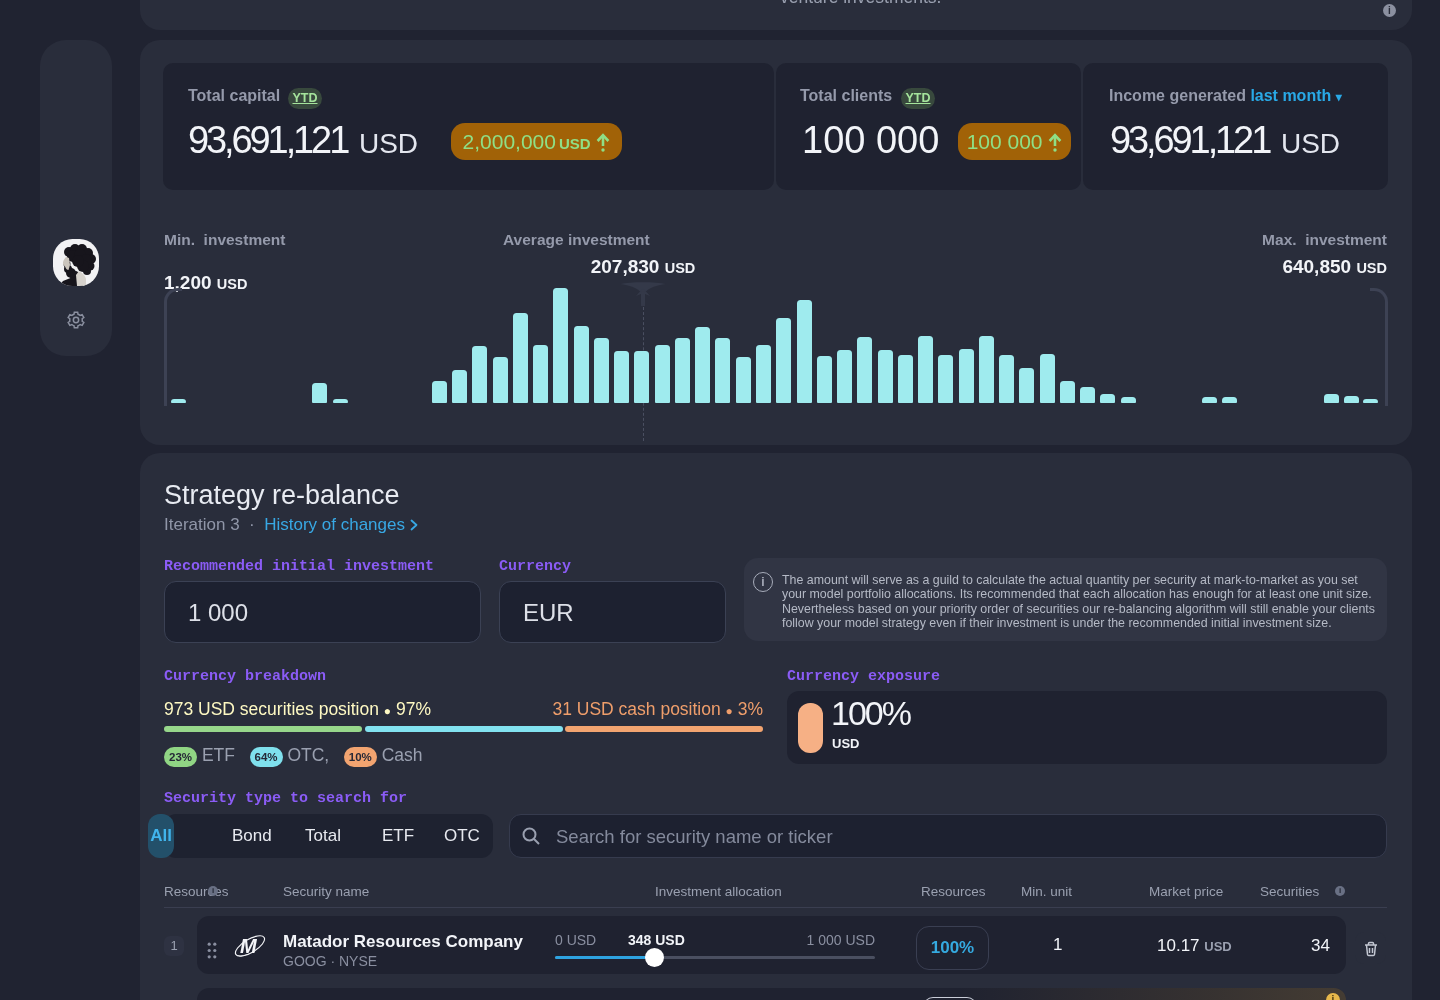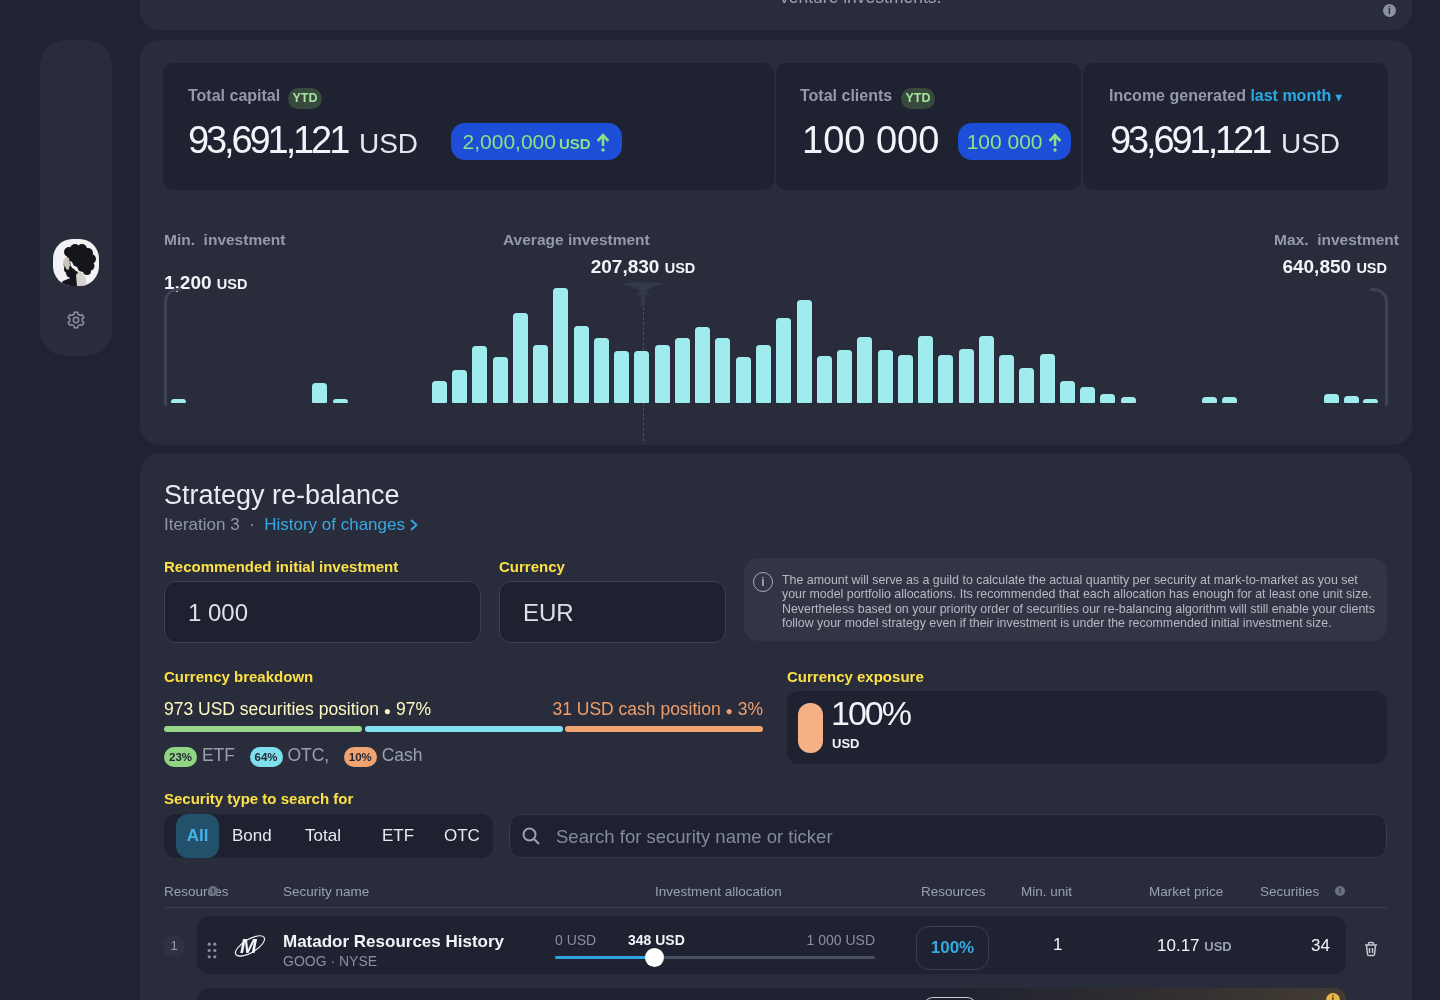--- a/index.html
+++ b/index.html
@@ -6,33 +6,33 @@
 html,body { width:1440px; height:1000px; overflow:hidden; }
 body { position:relative; background:#202331; font-family:"Liberation Sans", sans-serif; color:#eef0f6; }
 .abs { position:absolute; }
 .card { position:absolute; background:#292d3b; border-radius:20px; }
 .gray { color:#9aa0b0; }
 
 #sidebar { left:40px; top:40px; width:72px; height:316px; background:#292d3b; border-radius:26px; position:absolute; }
 
 .tile { position:absolute; background:#1f2230; border-radius:10px; top:23px; height:127px; }
 .tlabel { position:absolute; top:48px; font-size:16px; font-weight:bold; color:#959aab; line-height:1; }
-.ytd { position:absolute; top:48px; height:21px; padding:0 4.5px; border-radius:10.5px; background:#38493d; color:#a5e49c; font-size:12.5px; font-weight:bold; line-height:21px; }
+.ytd { position:absolute; top:48px; height:21px; padding:0 4.5px; border-radius:10.5px; background:#38493d; color:#a5e49c; font-size:12.5px; font-weight:bold; line-height:21px;text-decoration:underline; }
 .bignum { position:absolute; top:81px; font-size:38px; line-height:1; color:#f2f4f8; white-space:nowrap; }
 .tight { letter-spacing:-3.1px; }
 .bignum .usd { font-size:28px; color:#e3e6ee; letter-spacing:0; margin-left:4px; }
-.chgpill { position:absolute; top:83px; height:37px; background:#1d4ed8; border-radius:14px; color:#8fdf86; font-size:21px; line-height:37px; padding:0 11px; white-space:nowrap; }
+.chgpill { position:absolute; top:83px; height:37px; background:#a16207; border-radius:14px; color:#8fdf86; font-size:21px; line-height:37px; padding:0 11px; white-space:nowrap; }
 .chgpill .u { font-size:15px; font-weight:bold; }
 
 .bar { position:absolute; bottom:0px; width:15px; background:#9febee; border-radius:3.5px 3.5px 1px 1px; }
 .hlabel { position:absolute; font-size:15.5px; font-weight:bold; color:#959aab; }
 .hval { position:absolute; font-size:19px; font-weight:bold; color:#f2f4f8; }
 .hval .u { font-size:14.5px; }
 
-.slabel { position:absolute; font-size:15px; font-weight:bold; color:#fde047; }
+.slabel { position:absolute; font-size:15px; font-weight:bold; color:#8b5cf6;font-family:Liberation Mono, monospace; }
 .input { position:absolute; background:#1d2130; border:1px solid #3b4154; border-radius:12px; }
 .badge-pct { display:inline-block; height:20px; line-height:20px; border-radius:10px; padding:0 5px; font-size:11.5px; font-weight:bold; color:#252836; }
 </style>
 </head>
 <body>
 
 <div id="sidebar"></div>
 <div class="abs" style="left:53px;top:239px;width:46px;height:47px;border-radius:42%;overflow:hidden;background:#f2f2f4">
 <svg width="46" height="47" viewBox="0 0 46 47">
 <g fill="#17151c">
@@ -95,21 +95,21 @@
         <circle cx="7" cy="17" r="1.7" fill="#8fdf86"></circle>
       </svg></div>
 
   <div class="tlabel" style="left:969px">Income generated <span style="color:#29a9e6">last month</span> <span style="color:#29a9e6;font-size:12px">▾</span></div>
   <div class="bignum tight" style="left:970px">93,691,121<span class="usd" style="letter-spacing:0"> USD</span></div>
 
   <div class="hlabel" style="left:24px;top:191px">Min.&nbsp; investment</div>
   <div class="hval" style="left:24px;top:232px">1,200 <span class="u">USD</span></div>
   <div class="hlabel" style="left:363px;top:191px;width:280px;">Average investment</div>
   <div class="hval" style="left:363px;top:216px;width:280px;text-align:center">207,830 <span class="u">USD</span></div>
-  <div class="hlabel" style="right:13px;top:191px;text-align:right">Max.&nbsp; investment</div>
+  <div class="hlabel" style="right:25px;top:191px;text-align:right">Max.&nbsp; investment</div>
   <div class="hval" style="right:25px;top:216px;text-align:right">640,850 <span class="u">USD</span></div>
 
   <svg class="abs" style="left:480px;top:241px" width="46" height="26" viewBox="0 0 46 26">
     <path d="M0 3 C10 0.5 36 0.5 46 3 C36 4.5 30 6.5 26.5 10 L19.5 10 C16 6.5 10 4.5 0 3 Z" fill="#343949"></path>
     <path d="M23 7 L30 15 L25 13 L25 25 L21 25 L21 13 L16 15 Z" fill="#343949"></path>
     <rect x="21" y="10" width="4" height="15" rx="2" fill="#343949"></rect>
   </svg>
   <div class="abs" style="left:503px;top:267px;width:1px;height:134px;border-left:1px dashed #4a4f61"></div>
 
   <div class="abs" style="left:24px;top:248px;width:18px;height:118px;border-left:3px solid #3d4254;border-top:3px solid #3d4254;border-top-left-radius:14px"></div>
@@ -196,21 +196,21 @@
   </div>
 
   <div class="slabel" style="left:647px;top:212px">Currency exposure</div>
   <div class="abs" style="left:647px;top:235px;width:600px;height:73px;background:#1f2230;border-radius:12px"></div>
   <div class="abs" style="left:658px;top:247px;width:25px;height:50px;background:#f6b085;border-radius:12px"></div>
   <div class="abs" style="left:691px;top:240px;font-size:34px;letter-spacing:-2px;line-height:1;color:#f2f4f8">100%</div>
   <div class="abs" style="left:692px;top:281px;font-size:13px;font-weight:bold;line-height:1;color:#f2f4f8">USD</div>
 
   <div class="slabel" style="left:24px;top:334px">Security type to search for</div>
   <div class="abs" style="left:24px;top:358px;width:329px;height:44px;background:#1e2230;border-radius:12px"></div>
-  <div class="abs" style="left:36px;top:358px;width:43px;height:44px;background:#23506a;border-radius:12px;color:#41b4ec;font-size:17px;font-weight:bold;text-align:center;line-height:44px">All</div>
+  <div class="abs" style="left:8px;top:358px;width:26px;height:44px;background:#23506a;border-radius:12px;color:#41b4ec;font-size:17px;font-weight:bold;text-align:center;line-height:44px">All</div>
   <div class="abs" style="left:92px;top:362px;font-size:17px;line-height:36px;color:#e8eaf0">Bond</div>
   <div class="abs" style="left:165px;top:362px;font-size:17px;line-height:36px;color:#e8eaf0">Total</div>
   <div class="abs" style="left:242px;top:362px;font-size:17px;line-height:36px;color:#e8eaf0">ETF</div>
   <div class="abs" style="left:304px;top:362px;font-size:17px;line-height:36px;color:#e8eaf0">OTC</div>
   <div class="abs" style="left:369px;top:358px;width:878px;height:44px;background:#1d2130;border:1px solid #363b4e;border-radius:12px"></div>
   <svg class="abs" style="left:381px;top:370px" width="20" height="20" viewBox="0 0 20 20" fill="none" stroke="#9aa0b0" stroke-width="2">
       <circle cx="8.5" cy="8.5" r="6"></circle>
       <path d="M13 13 L18 18"></path>
     </svg>
   <div class="abs" style="left:416px;top:358px;font-size:18.5px;line-height:45px;color:#848a9c">Search for security name or ticker</div>
@@ -239,21 +239,21 @@
       </g>
 </svg>
 
   <svg class="abs" style="left:91px;top:473px" width="38" height="34" viewBox="0 0 38 34">
 <g transform="rotate(-31 19 17)">
 <ellipse cx="19" cy="17" rx="16.5" ry="6.6" fill="none" stroke="#f4f5f8" stroke-width="1.2"></ellipse>
 <path d="M2.5 17 A 16.5 6.6 0 0 0 19 23.6 A 21 9.5 0 0 1 2.5 17 Z" fill="#f4f5f8"></path>
 </g>
 <text x="9" y="24" font-family="Liberation Sans, sans-serif" font-style="italic" font-weight="bold" font-size="20" fill="#f4f5f8">M</text>
 </svg>
-  <div class="abs" style="left:143px;top:477px;font-size:17px;font-weight:bold;line-height:1;color:#f2f4f8">Matador Resources History</div>
+  <div class="abs" style="left:143px;top:477px;font-size:17px;font-weight:bold;line-height:1;color:#f2f4f8">Matador Resources Company</div>
   <div class="abs" style="left:143px;top:498px;font-size:14px;line-height:1;color:#8a8fa0">GOOG · NYSE</div>
   <div class="abs" style="left:415px;top:476px;font-size:14px;color:#8a8fa0">0 USD</div>
   <div class="abs" style="left:488px;top:476px;font-size:14px;font-weight:bold;color:#f2f4f8">348 USD</div>
   <div class="abs" style="left:655px;top:476px;width:80px;text-align:right;font-size:14px;color:#8a8fa0">1 000 USD</div>
   <div class="abs" style="left:415px;top:500px;width:320px;height:3px;background:#4a4f60;border-radius:2px"></div>
   <div class="abs" style="left:415px;top:500px;width:100px;height:3px;background:#2ea3e0;border-radius:2px"></div>
   <div class="abs" style="left:505px;top:492px;width:19px;height:19px;background:#ffffff;border-radius:50%"></div>
   <div class="abs" style="left:776px;top:470px;width:73px;height:44px;border:1.5px solid #3a3f52;border-radius:13px;color:#35aae0;font-size:17px;font-weight:bold;text-align:center;line-height:42px">100%</div>
   <div class="abs" style="left:913px;top:480px;font-size:17px;line-height:1;color:#f2f4f8">1</div>
   <div class="abs" style="left:1017px;top:480px;font-size:17px;color:#f2f4f8">10.17 <span style="font-size:13px;color:#9aa0b0;font-weight:bold">USD</span></div>

